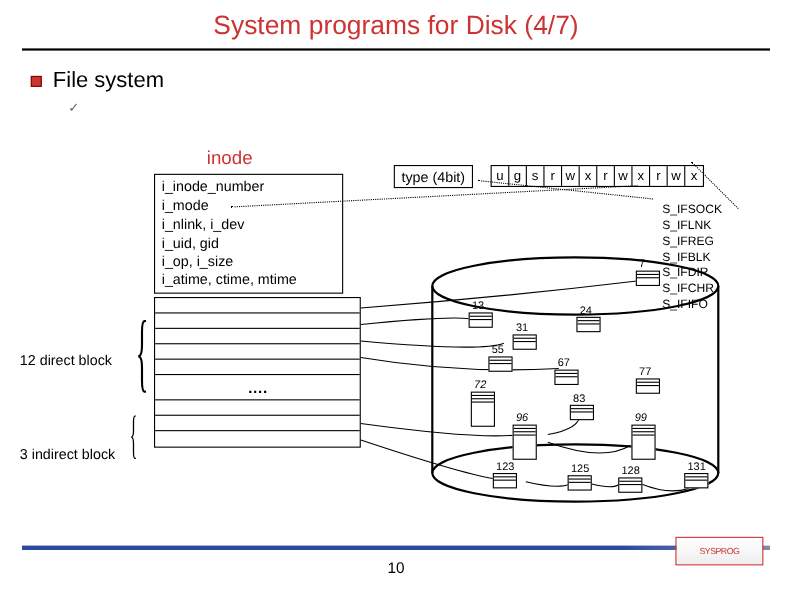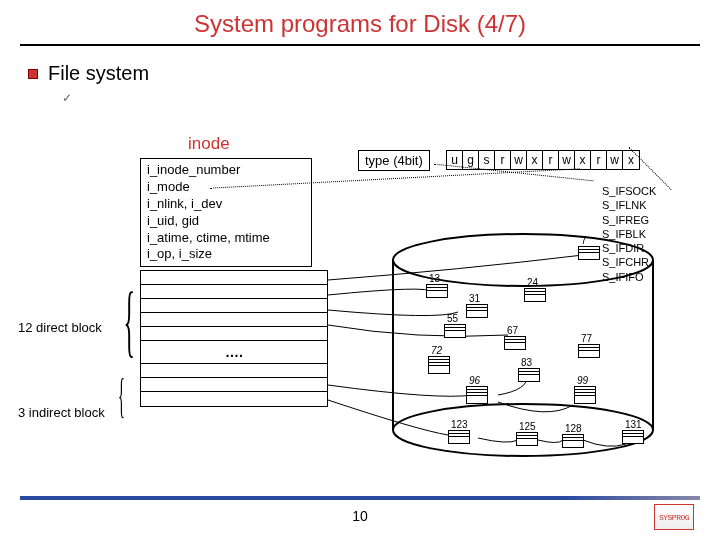--- a/index.html
+++ b/index.html
@@ -170,51 +170,50 @@
     position: absolute;
     width: 22px;
     border: 1px solid #000;
     background: #fff;
     font-size: 10px;
     text-align: center;
   }
   .dblock .line { border-bottom: 1px solid #000; height: 3px; }
   .dblock .num { font-size: 10px; position: absolute; top: -12px; left: 2px; white-space: nowrap; }
   .dblock.small { height: 14px; }
-  .dblock.tall { height: 18px; font-style: italic; }
+  .dblock.tall { height: 32px; font-style: italic; }
 
   .footer-rule {
     position: absolute;
     bottom: 40px;
     left: 20px;
     right: 20px;
     height: 4px;
     background: linear-gradient(to right, #2a4aa0 0%, #2a4aa0 80%, #88a 100%);
   }
   .page-num {
     position: absolute;
     bottom: 16px;
     left: 0; right: 0;
     text-align: center;
     font-size: 14px;
   }
   .logo {
     position: absolute;
-    bottom: 10px;
+    bottom: 26px;
     right: 26px;
-    width: 40px;
+    width: 80px;
     height: 26px;
     border: 1px solid #c33;
     background: linear-gradient(#fff,#eee);
     font-size: 8px;
     color: #c33;
     text-align: center;
     line-height: 26px;
     letter-spacing: -0.5px;
-    font-family: Liberation Mono, monospace;
   }
 </style>
 </head>
 <body>
 
 <div class="title">System programs for Disk (4/7)</div>
 <hr class="title-rule">
 
 <div class="bullet-row">
   <div class="red-sq"></div>
@@ -224,22 +223,22 @@
   <span class="check">✓</span>
 </div>
 
 <div class="inode-header">inode</div>
 
 <div class="fields-box">
   <div>i_inode_number</div>
   <div>i_mode</div>
   <div>i_nlink, i_dev</div>
   <div>i_uid, gid</div>
+  <div>i_op, i_size</div>
   <div>i_atime, ctime, mtime</div>
-  <div>i_op, i_size</div>
 </div>
 
 <div class="blocks-box">
   <div class="brow"></div>
     <div class="brow"></div>
     <div class="brow"></div>
   <div class="brow"></div>
     <div class="brow"></div>
   <div class="dots">….</div>
   <div class="brow"></div>

